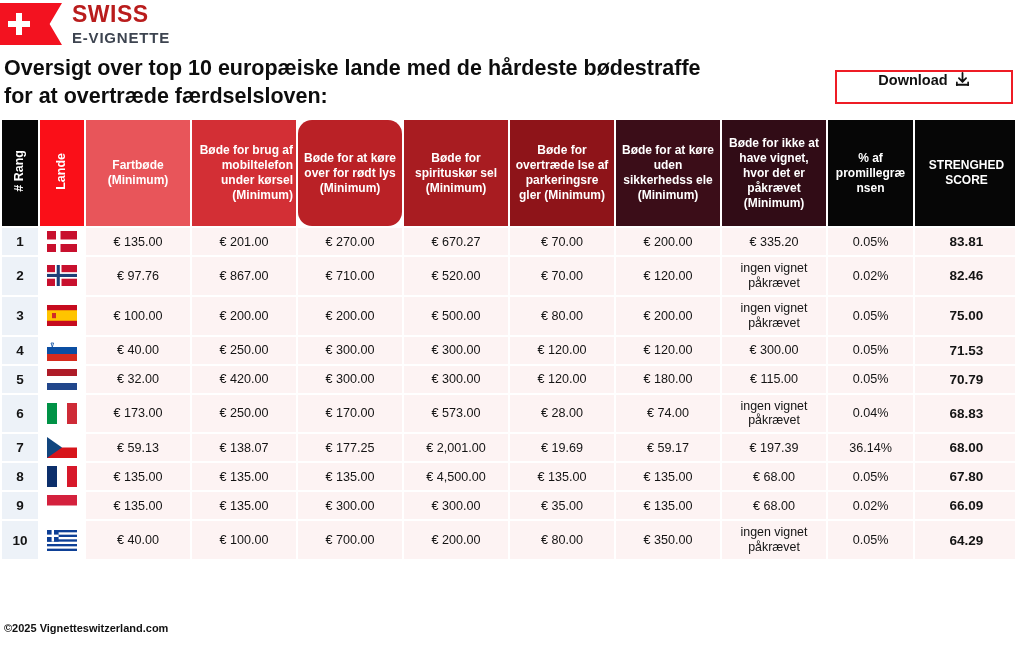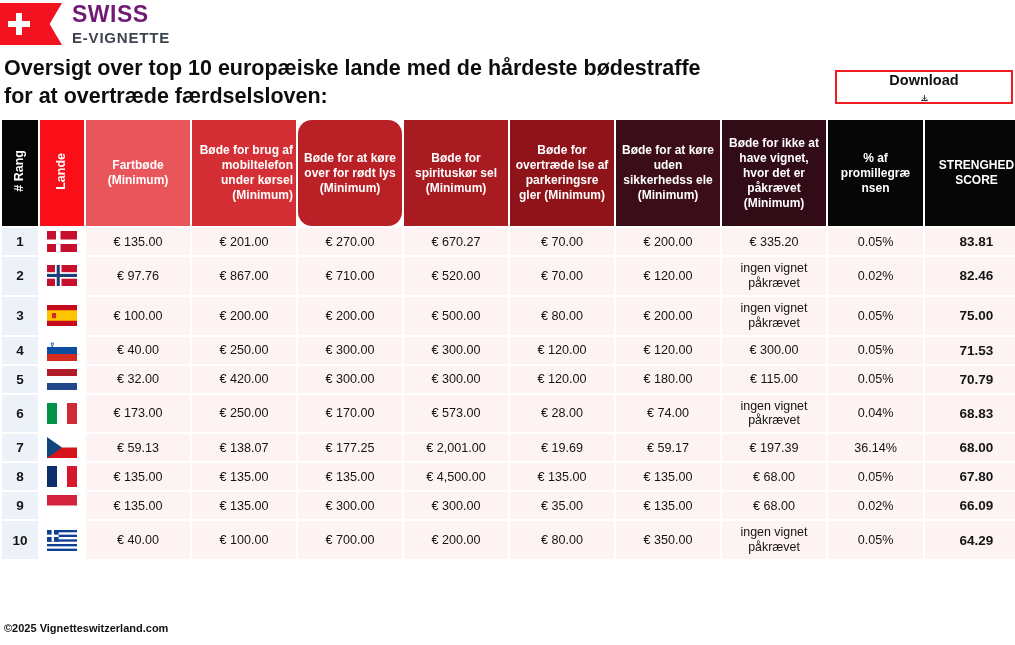--- a/index.html
+++ b/index.html
@@ -30,21 +30,21 @@
     margin-left: 8px;
   }
   .swiss-cross::before, .swiss-cross::after {
     content: ""; position: absolute; background: #ffffff;
   }
   .swiss-cross::before { left: 8px; top: 0; width: 6px; height: 22px; }
   .swiss-cross::after  { left: 0; top: 8px; width: 22px; height: 6px; }
 
   .logo-text { margin-left: 10px; line-height: 1; }
   .logo-line1 {
-    font-size: 23px; font-weight: bold; color: #701a75;
+    font-size: 23px; font-weight: bold; color: #b91c1c;
     letter-spacing: 0.5px;
   }
   .logo-line2 {
     font-size: 15px; font-weight: bold; color: #3d4450;
     letter-spacing: 0.8px; margin-top: 4px;
   }
 
   
   .title {
     position: absolute; left: 4px; top: 55px;
@@ -52,24 +52,23 @@
     font-size: 21.5px; font-weight: bold; color: #0d0d0d;
     line-height: 1.3;
   }
 
   
   .download-btn {
     position: absolute; right: 2px; top: 70px;
     width: 178px; height: 34px;
     background: #ffffff;
     border: 2px solid #ee1c25;
-    display: flex; align-items: center; justify-content: center;
+    display: flex; align-items: flex-start; justify-content: center;
     gap: 7px;
     cursor: pointer;
-    flex-direction: column;
   }
   .download-btn .dl-label {
     font-size: 14.5px; font-weight: bold; color: #111;
   }
   .dl-icon { width: 15px; height: 16px; display: block; }
 
   
   .tbl {
     position: absolute; left: 0; top: 118px;
     width: 1015px;
@@ -92,21 +91,21 @@
     color: #141414;
     text-align: center;
     vertical-align: middle;
     background: #fdf3f3;
     padding: 4px 2px;
   }
   
   .c-rank  { width: 36px; }
   .c-flag  { width: 44px; }
   .c-data  { width: 104px; }
-  .c-pct   { width: 95px; }
+  .c-pct   { width: 85px; }
   .c-score { width: 103px; }
 
   th.c-rank { background: #060606; }
   th.c-flag { background: #fa0f18; }
   th.h1 { background: #e8555a; }
   th.h2 { background: #d32f35; text-align: right; }
   th.h3 { background: #ba2126; border-radius: 14px; }
   th.h4 { background: #a81c21; }
   th.h5 { background: #8e1419; }
   th.h6 { background: #3b0d18; }

